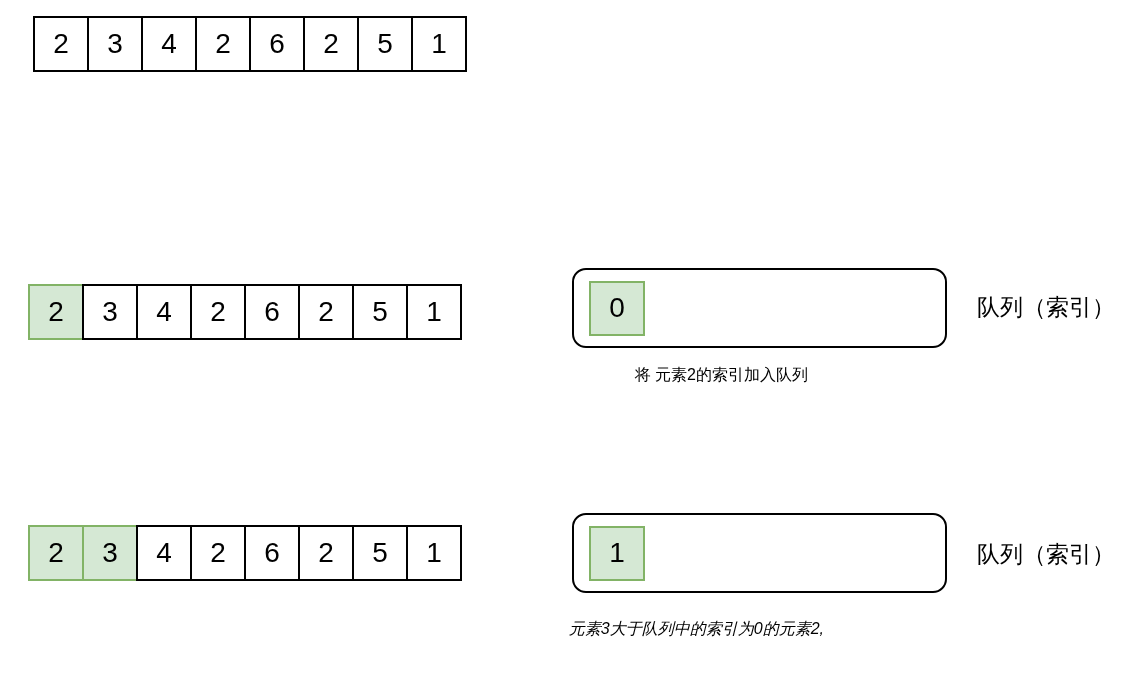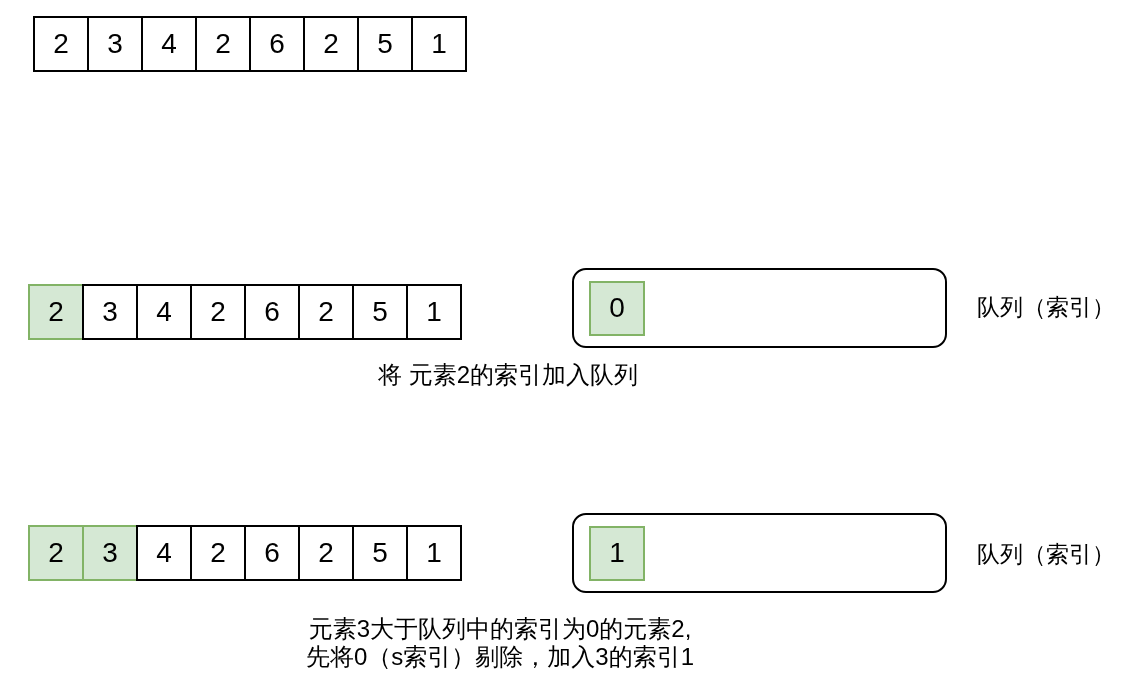--- a/index.html
+++ b/index.html
@@ -21,21 +21,21 @@
     border:2px solid #000000; border-radius:14px; background:#ffffff;
     display:flex; align-items:center; padding-left:15px;
   }
   .qcell {
     width:56px; height:55px; box-sizing:border-box;
     border:2px solid #82b366; background:#d5e8d4;
     display:flex; align-items:center; justify-content:center;
     font-size:28px; margin-right:8px;
   }
   .queue-label { position:absolute; font-size:23px; white-space:nowrap;font-family:Liberation Serif, serif; }
-  .caption { position:absolute; font-size:24px; text-align:center; line-height:28px; white-space:nowrap; }
+  .caption { position:absolute; font-size:16px; text-align:right; line-height:28px; white-space:nowrap; }
   .caption div { margin:0; }
 </style>
 </head>
 <body>
 
 <div class="canvas">
 
   <div class="array" style="left:33px; top:16px;">
       <div class="cell">2</div>
       <div class="cell">3</div>
@@ -78,18 +78,17 @@
       <div class="cell">5</div>
       <div class="cell">1</div>
     </div>
 
   <div class="queue" style="left:572px; top:513px;">
       <div class="qcell">1</div>
     </div>
 
   <div class="queue-label" style="left:977px; top:539px;">队列（索引）</div>
 
-  <div class="caption" style="left:200px; top:615px; width:600px;">
+  <div class="caption" style="left:224px; top:615px; width:600px;font-style:italic;">
     <div>元素3大于队列中的索引为0的元素2,</div>
-    <div>先将0（s索引）剔除，加入3的索引1</div>
   </div>
 
 </div>
 
 </body></html>

